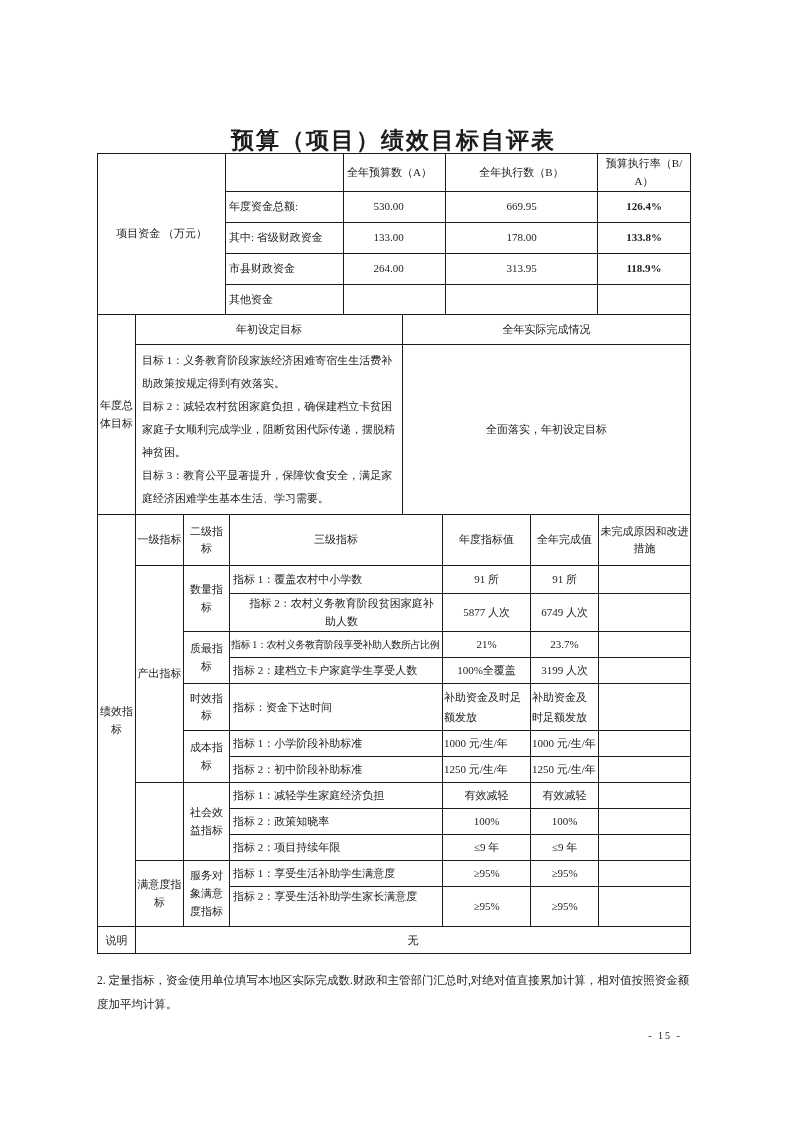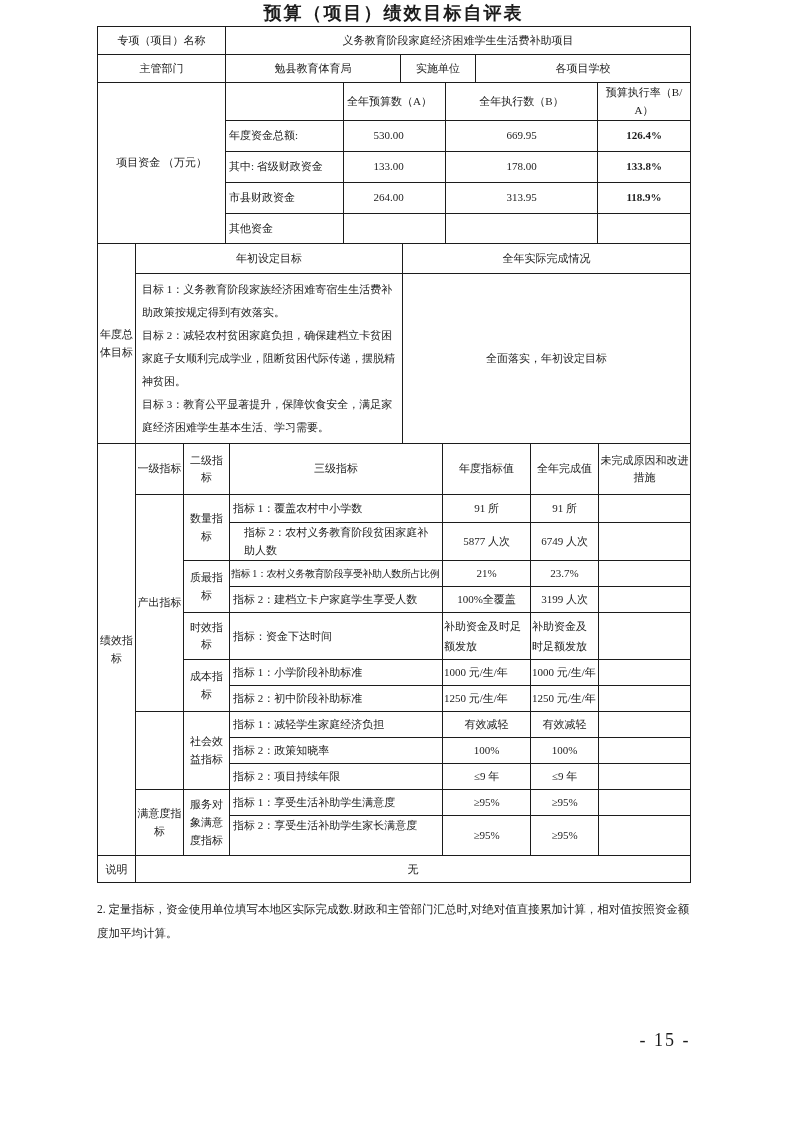--- a/index.html
+++ b/index.html
@@ -5,22 +5,23 @@
   html,body{margin:0;padding:0;background:#ffffff;}
   body{
     width:793px;height:1122px;
     font-family:"Liberation Serif","DejaVu Serif",serif;
     color:#1c1c1c;
     position:relative;
   }
   .sheet{position:relative;width:793px;height:1122px;overflow:hidden;}
   .content{margin-left:97px;width:593px;}
   .title{
-    text-align:center;
-    font-size:18px;
+    padding-top:128px;
+    text-align:center;
+    font-size:23px;
     font-weight:bold;
     letter-spacing:2px;
     line-height:26px;
   }
   .subtitle{
     text-align:center;
     font-size:17px;
     line-height:24px;
     margin-bottom:5px;
     letter-spacing:1px;
@@ -39,21 +40,21 @@
     text-align:center;
     vertical-align:middle;
     line-height:1.6;
     overflow:hidden;
     word-break:break-all;
   }
   td.left{text-align:left;}
   td.right{text-align:center;padding-right:15px;}
   td.bold{font-weight:bold;}
   td.nopad{padding:1px 1px;}
-  td.indent{padding-left:14px;}
+  td.indent{padding-left:14px;text-align:center;}
   td.small{font-size:10px;letter-spacing:-0.4px;white-space:nowrap;padding:1px 1px;margin-left:29px;}
   td.goals{
     text-align:left;
     padding:4px 6px;
     line-height:23px;
     vertical-align:middle;
   }
   .notes{
     margin-left:97px;
     width:600px;
@@ -63,51 +64,31 @@
   .notes p{
     margin:0 0 11px 0;
     line-height:24px;
   }
   .page-number{
     position:absolute;
     top:1030px;
     left:630px;
     width:70px;
     text-align:center;
-    font-size:18px;
+    font-size:10px;
     letter-spacing:2px;
   }
 </style>
 </head>
 <body>
 
 <div class="sheet">
   <div class="content">
     <div class="title">预算（项目）绩效目标自评表</div>
 
-    <table class="first">
-      <colgroup>
-          <col style="width:128px">
-          <col style="width:175px">
-          <col style="width:75px">
-          <col style="width:215px">
-        </colgroup>
-      <tbody>
-          <tr>
-        <td style="height:25px">专项（项目）名称</td>
-        <td colspan="3">义务教育阶段家庭经济困难学生生活费补助项目</td>
-      </tr>
-      <tr>
-        <td style="height:25px">主管部门</td>
-        <td>勉县教育体育局</td>
-        <td>实施单位</td>
-        <td>各项目学校</td>
-      </tr>
-    </tbody>
-      </table>
 
     <table>
       <colgroup>
           <col style="width:128px">
           <col style="width:118px">
           <col style="width:102px">
           <col style="width:152px">
           <col style="width:93px">
         </colgroup>
       <tbody>

